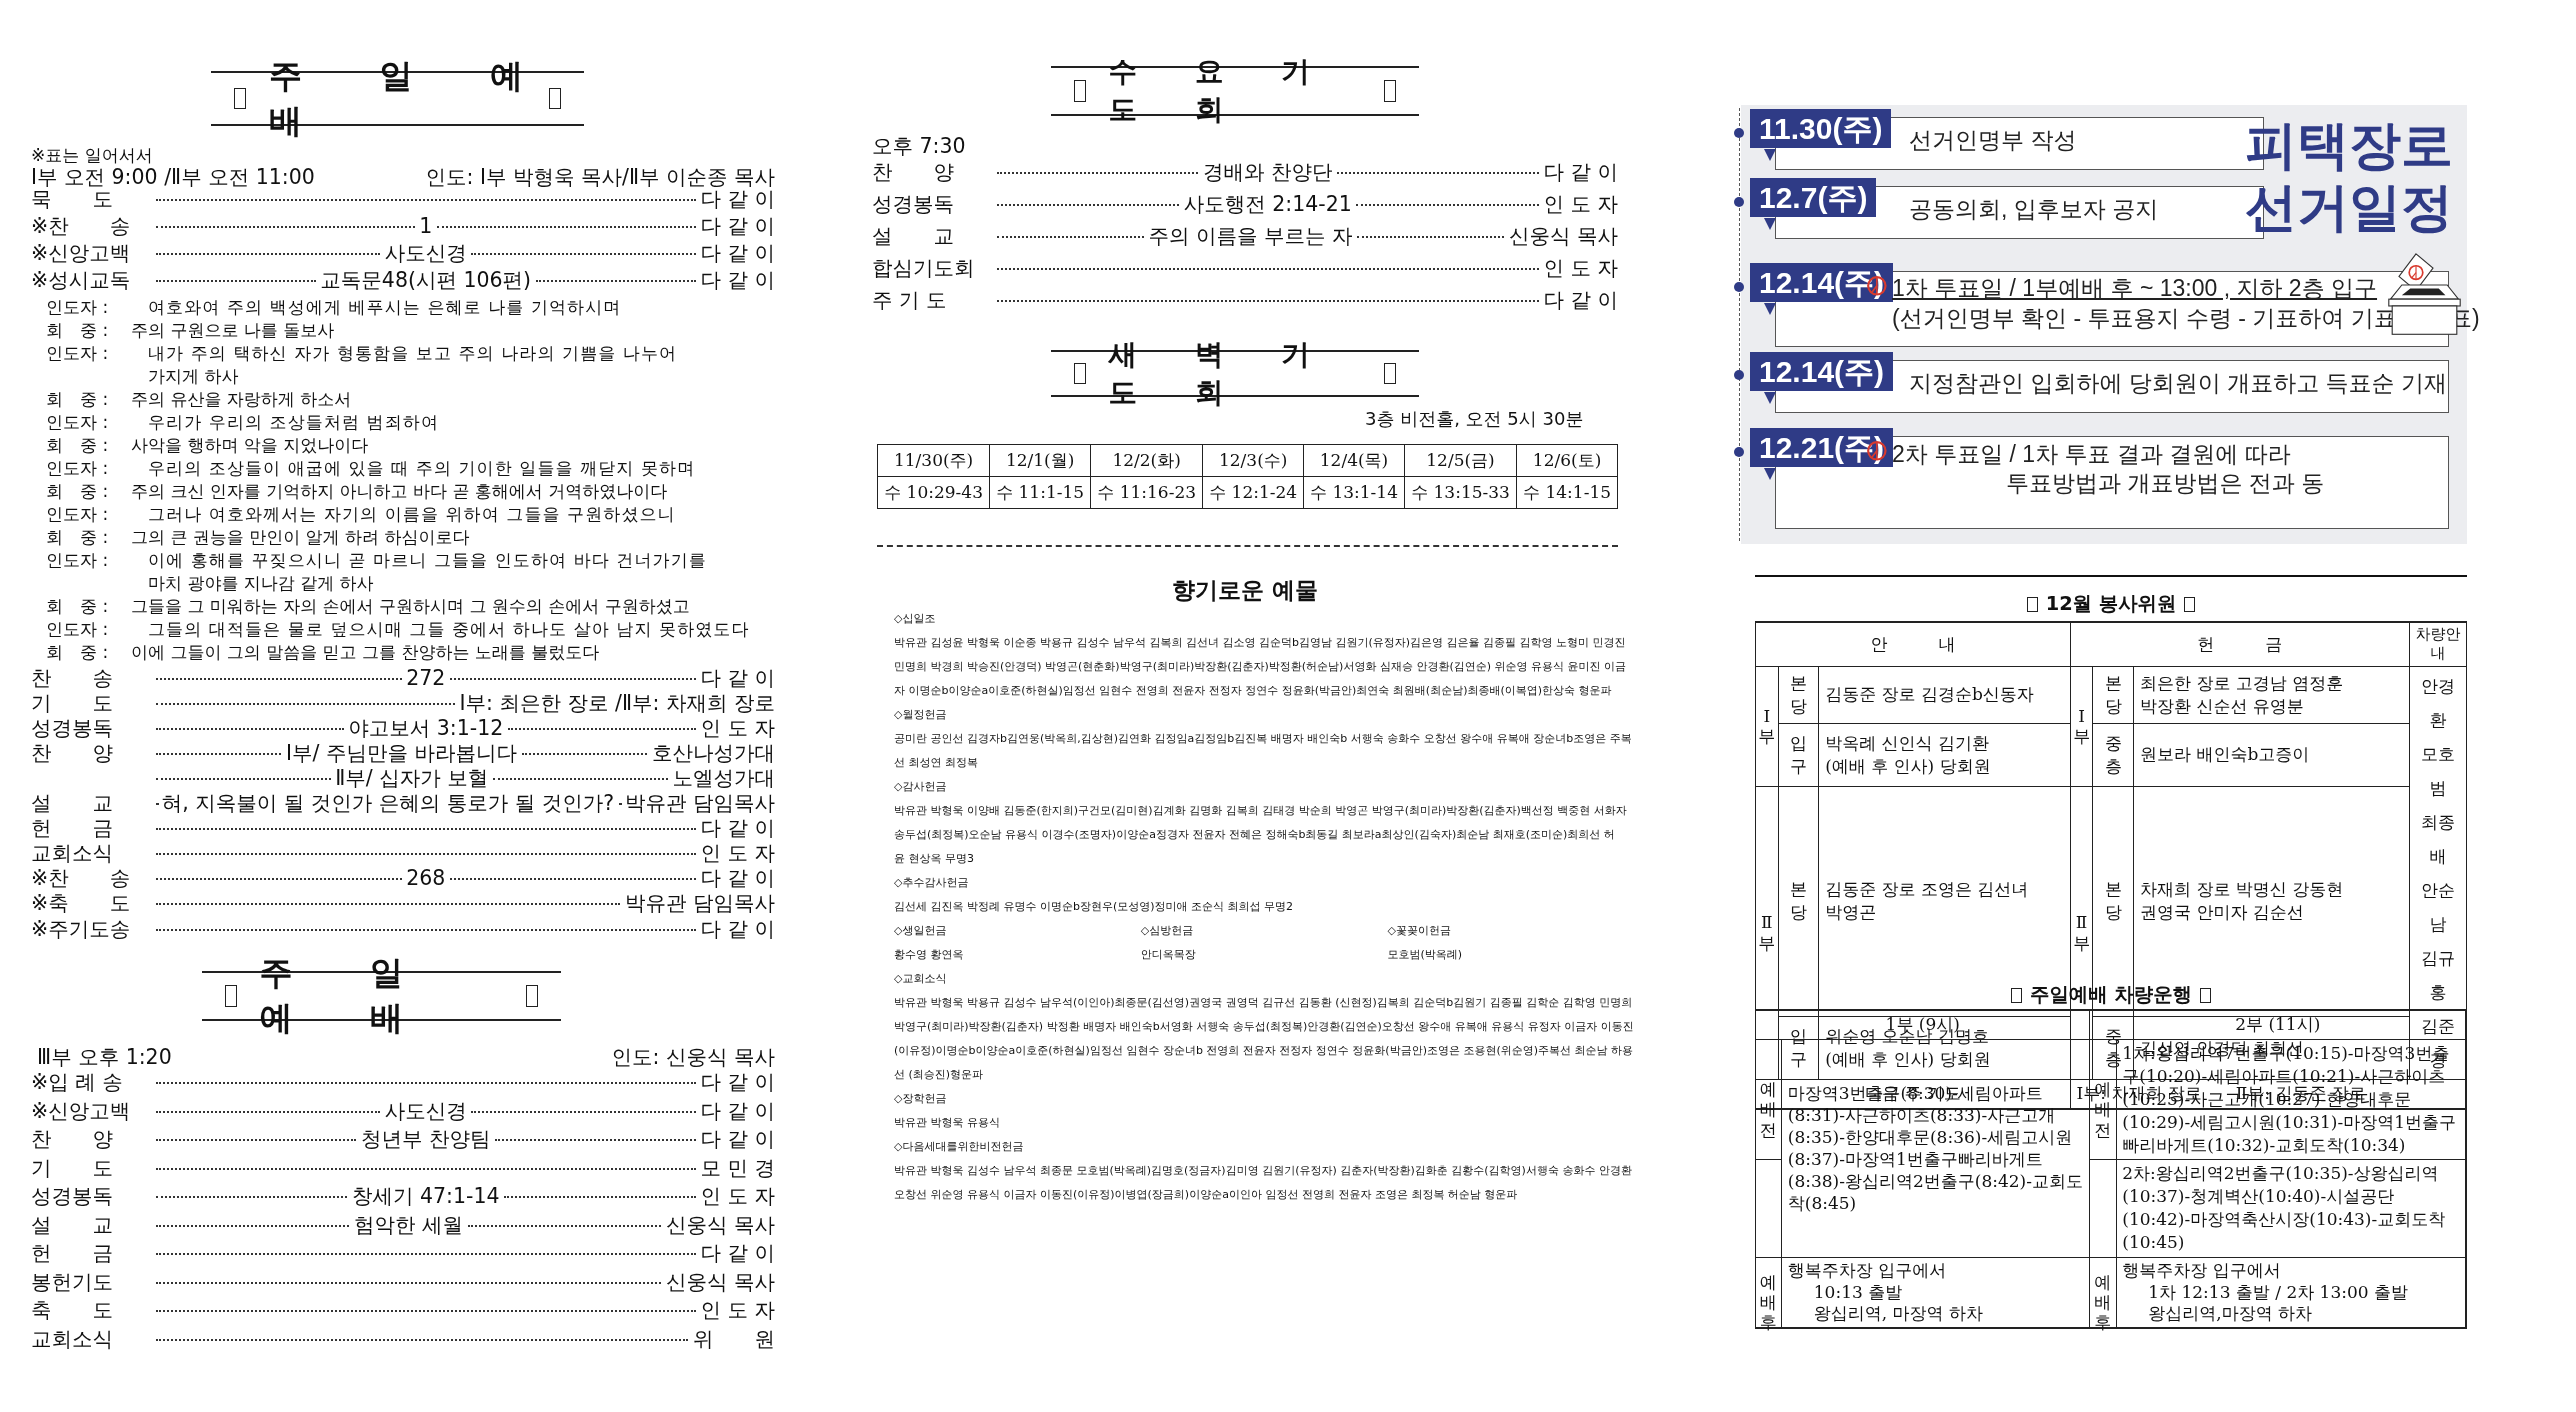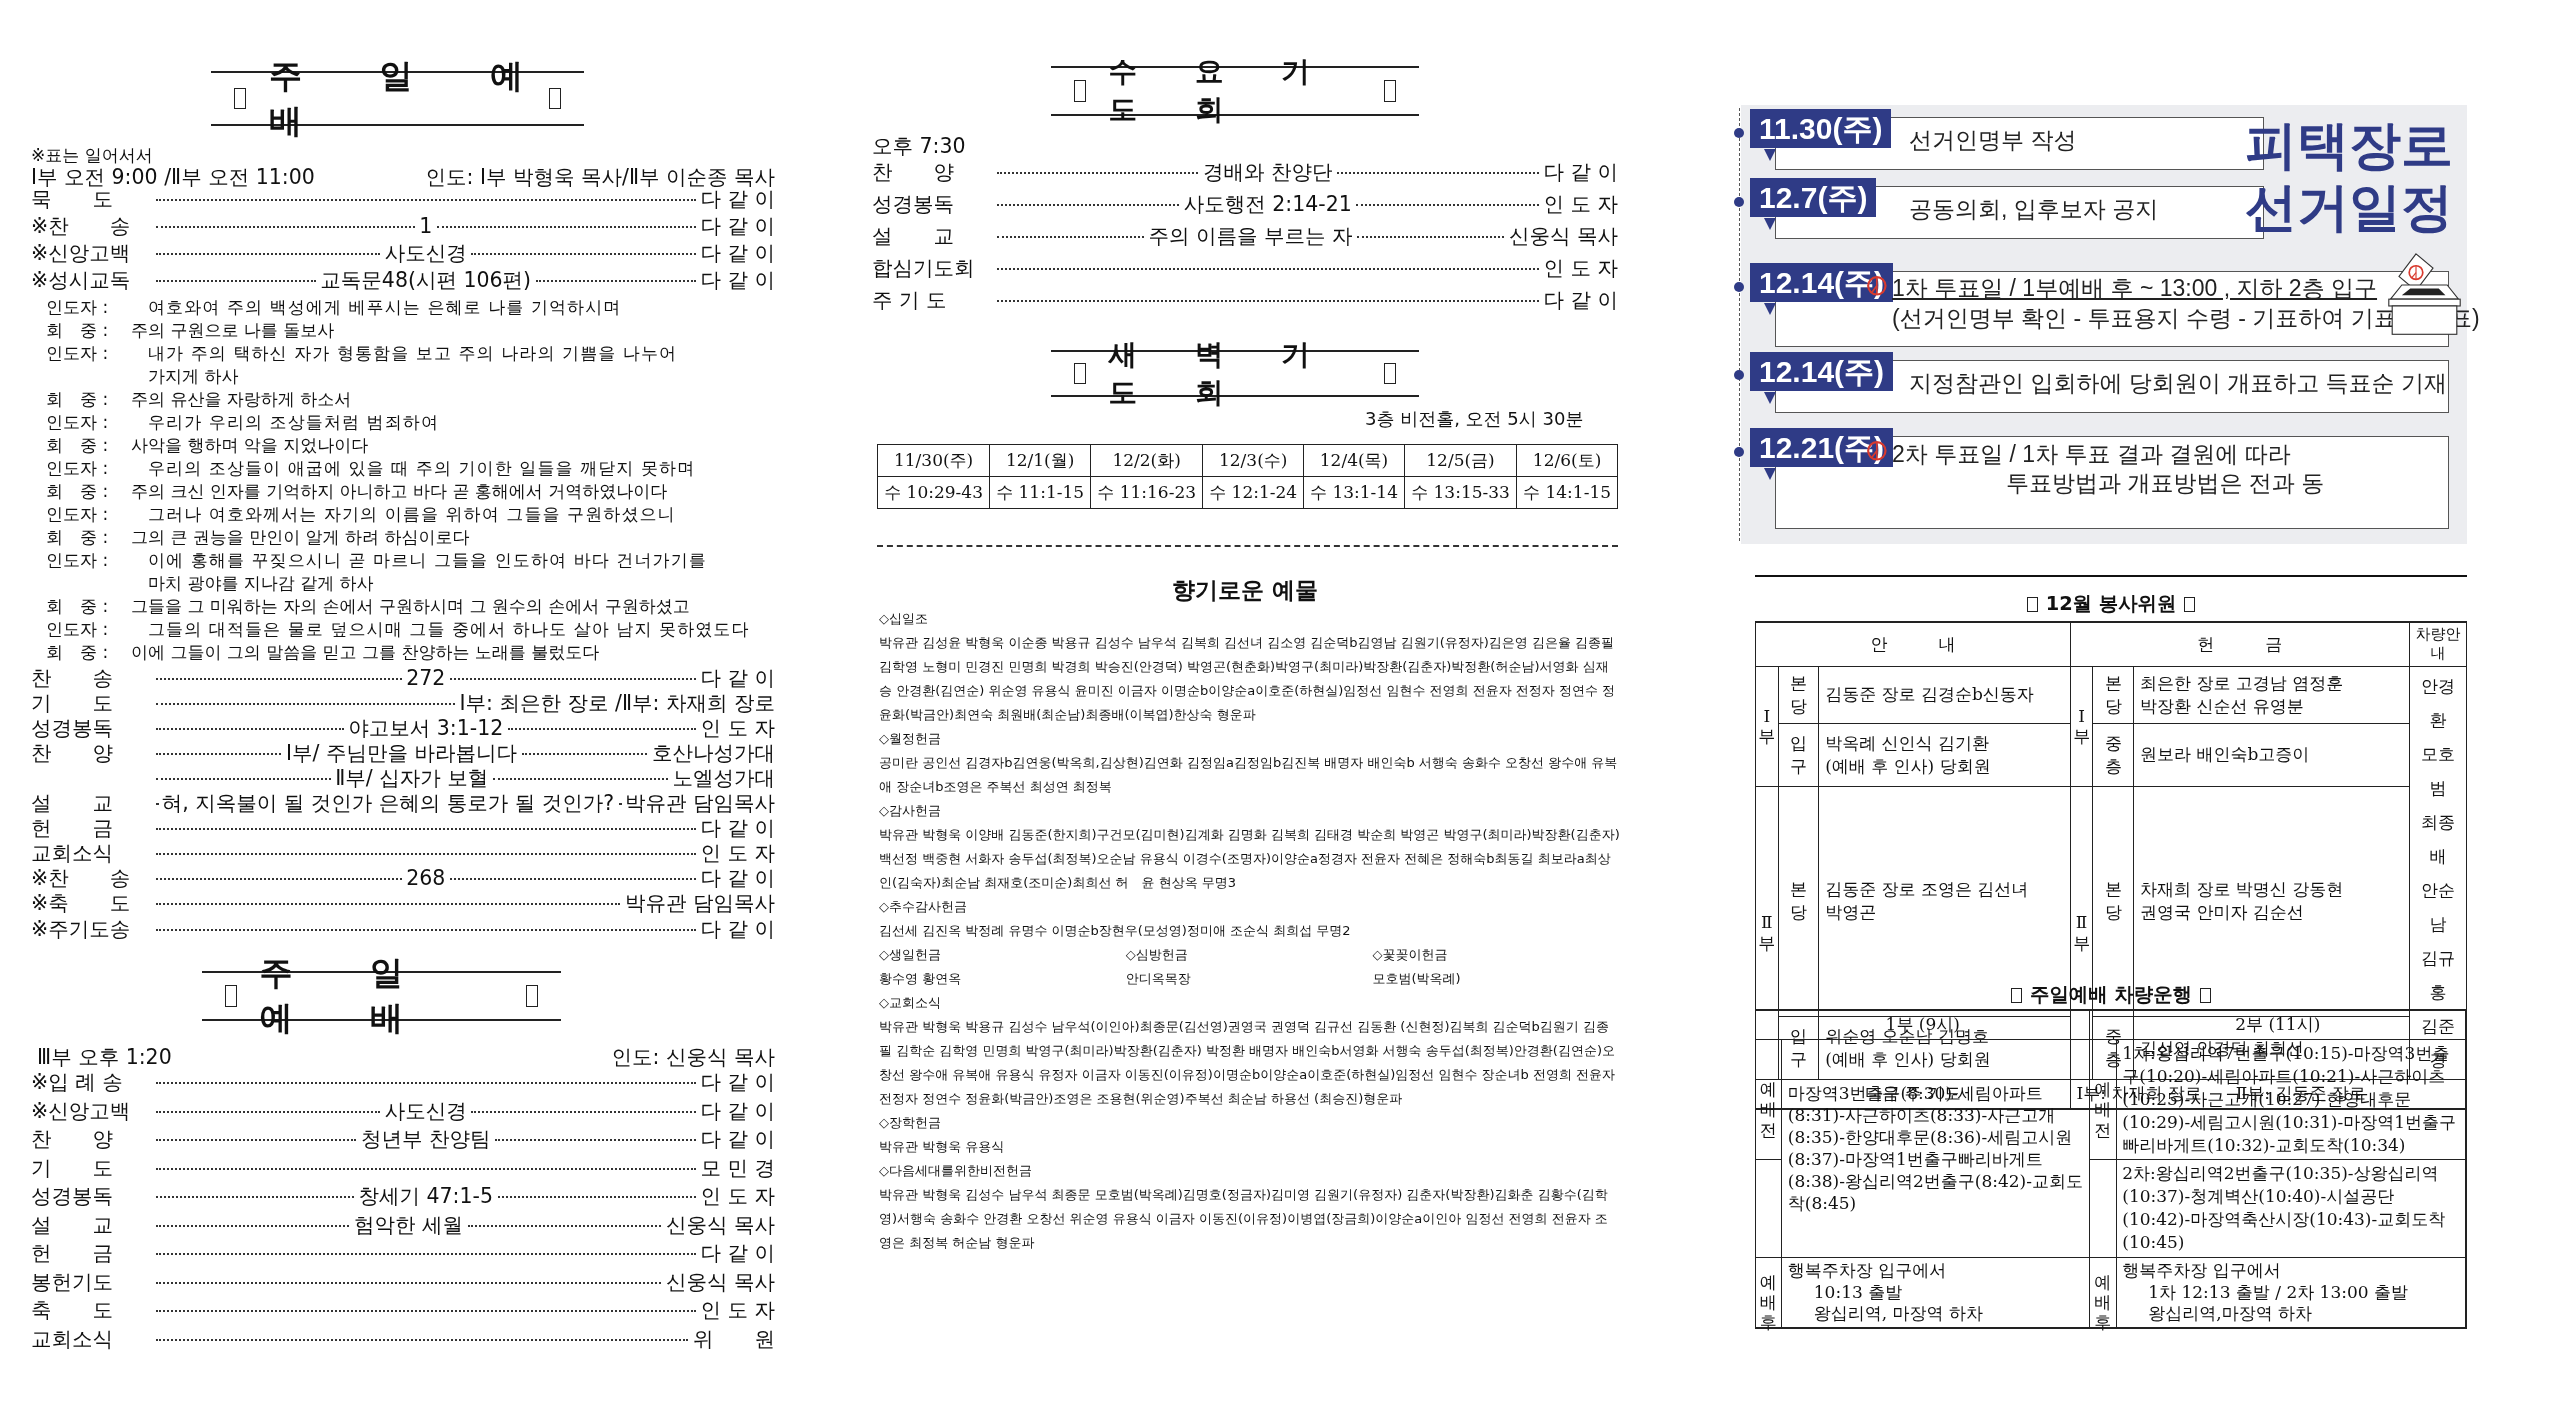--- a/index.html
+++ b/index.html
@@ -22,21 +22,21 @@
   .responsive .r { white-space:nowrap; }
   .responsive .who { display:inline-block; width:85px; }
 
   
   table.dawn { position:absolute; border-collapse:collapse; font-family:"DejaVu Serif", "Liberation Serif", serif; font-size:17px; }
   table.dawn td { border:1.1px solid #222; text-align:center; height:31px; padding:0 3.4px; }
 
   .dash-sep { position:absolute; border-top:2.8px dashed #333; }
 
   .offer-title { position:absolute; font-size:23px; font-weight:bold; width:100%; text-align:center; }
-  .offer { position:absolute; font-size:13px; line-height:24px; }
+  .offer { position:absolute; font-size:11px; line-height:24px;margin-left:15px; }
   .offer .cat { display:block; }
   .offer .names { display:block; }
   .offer .cat::before { content:"◇"; }
   .trio { display:flex; }
   .trio > div { width:33.3%; }
 
   
   .elec { position:absolute; left:1741px; top:105px; width:726px; height:439px; background:#ecedf0; }
   .timeline { position:absolute; left:1739px; top:108px; height:433px; border-left:1.7px dashed #555; }
   .dot { position:absolute; width:10.3px; height:10.3px; border-radius:50%; background:#2f3b86; left:1734px; }
@@ -226,21 +226,21 @@
       <span class="right">다 같 이</span>
     </div>
     <div class="line" style="left: 31px; top: 1154px; width: 744px;">
       <span class="label" style="min-width:120px;">기　　도</span>
       <span class="dots"></span>
       <span class="right">모 민 경</span>
     </div>
     <div class="line" style="left: 31px; top: 1182px; width: 744px;">
       <span class="label" style="min-width:120px;">성경봉독</span>
       <span class="dots"></span>
-      <span class="mid">창세기 47:1-5</span>
+      <span class="mid">창세기 47:1-14</span>
       <span class="dots"></span>
       <span class="right">인 도 자</span>
     </div>
     <div class="line" style="left: 31px; top: 1211px; width: 744px;">
       <span class="label" style="min-width:120px;">설　　교</span>
       <span class="dots"></span>
       <span class="mid">험악한 세월</span>
       <span class="dots"></span>
       <span class="right">신웅식 목사</span>
     </div>

